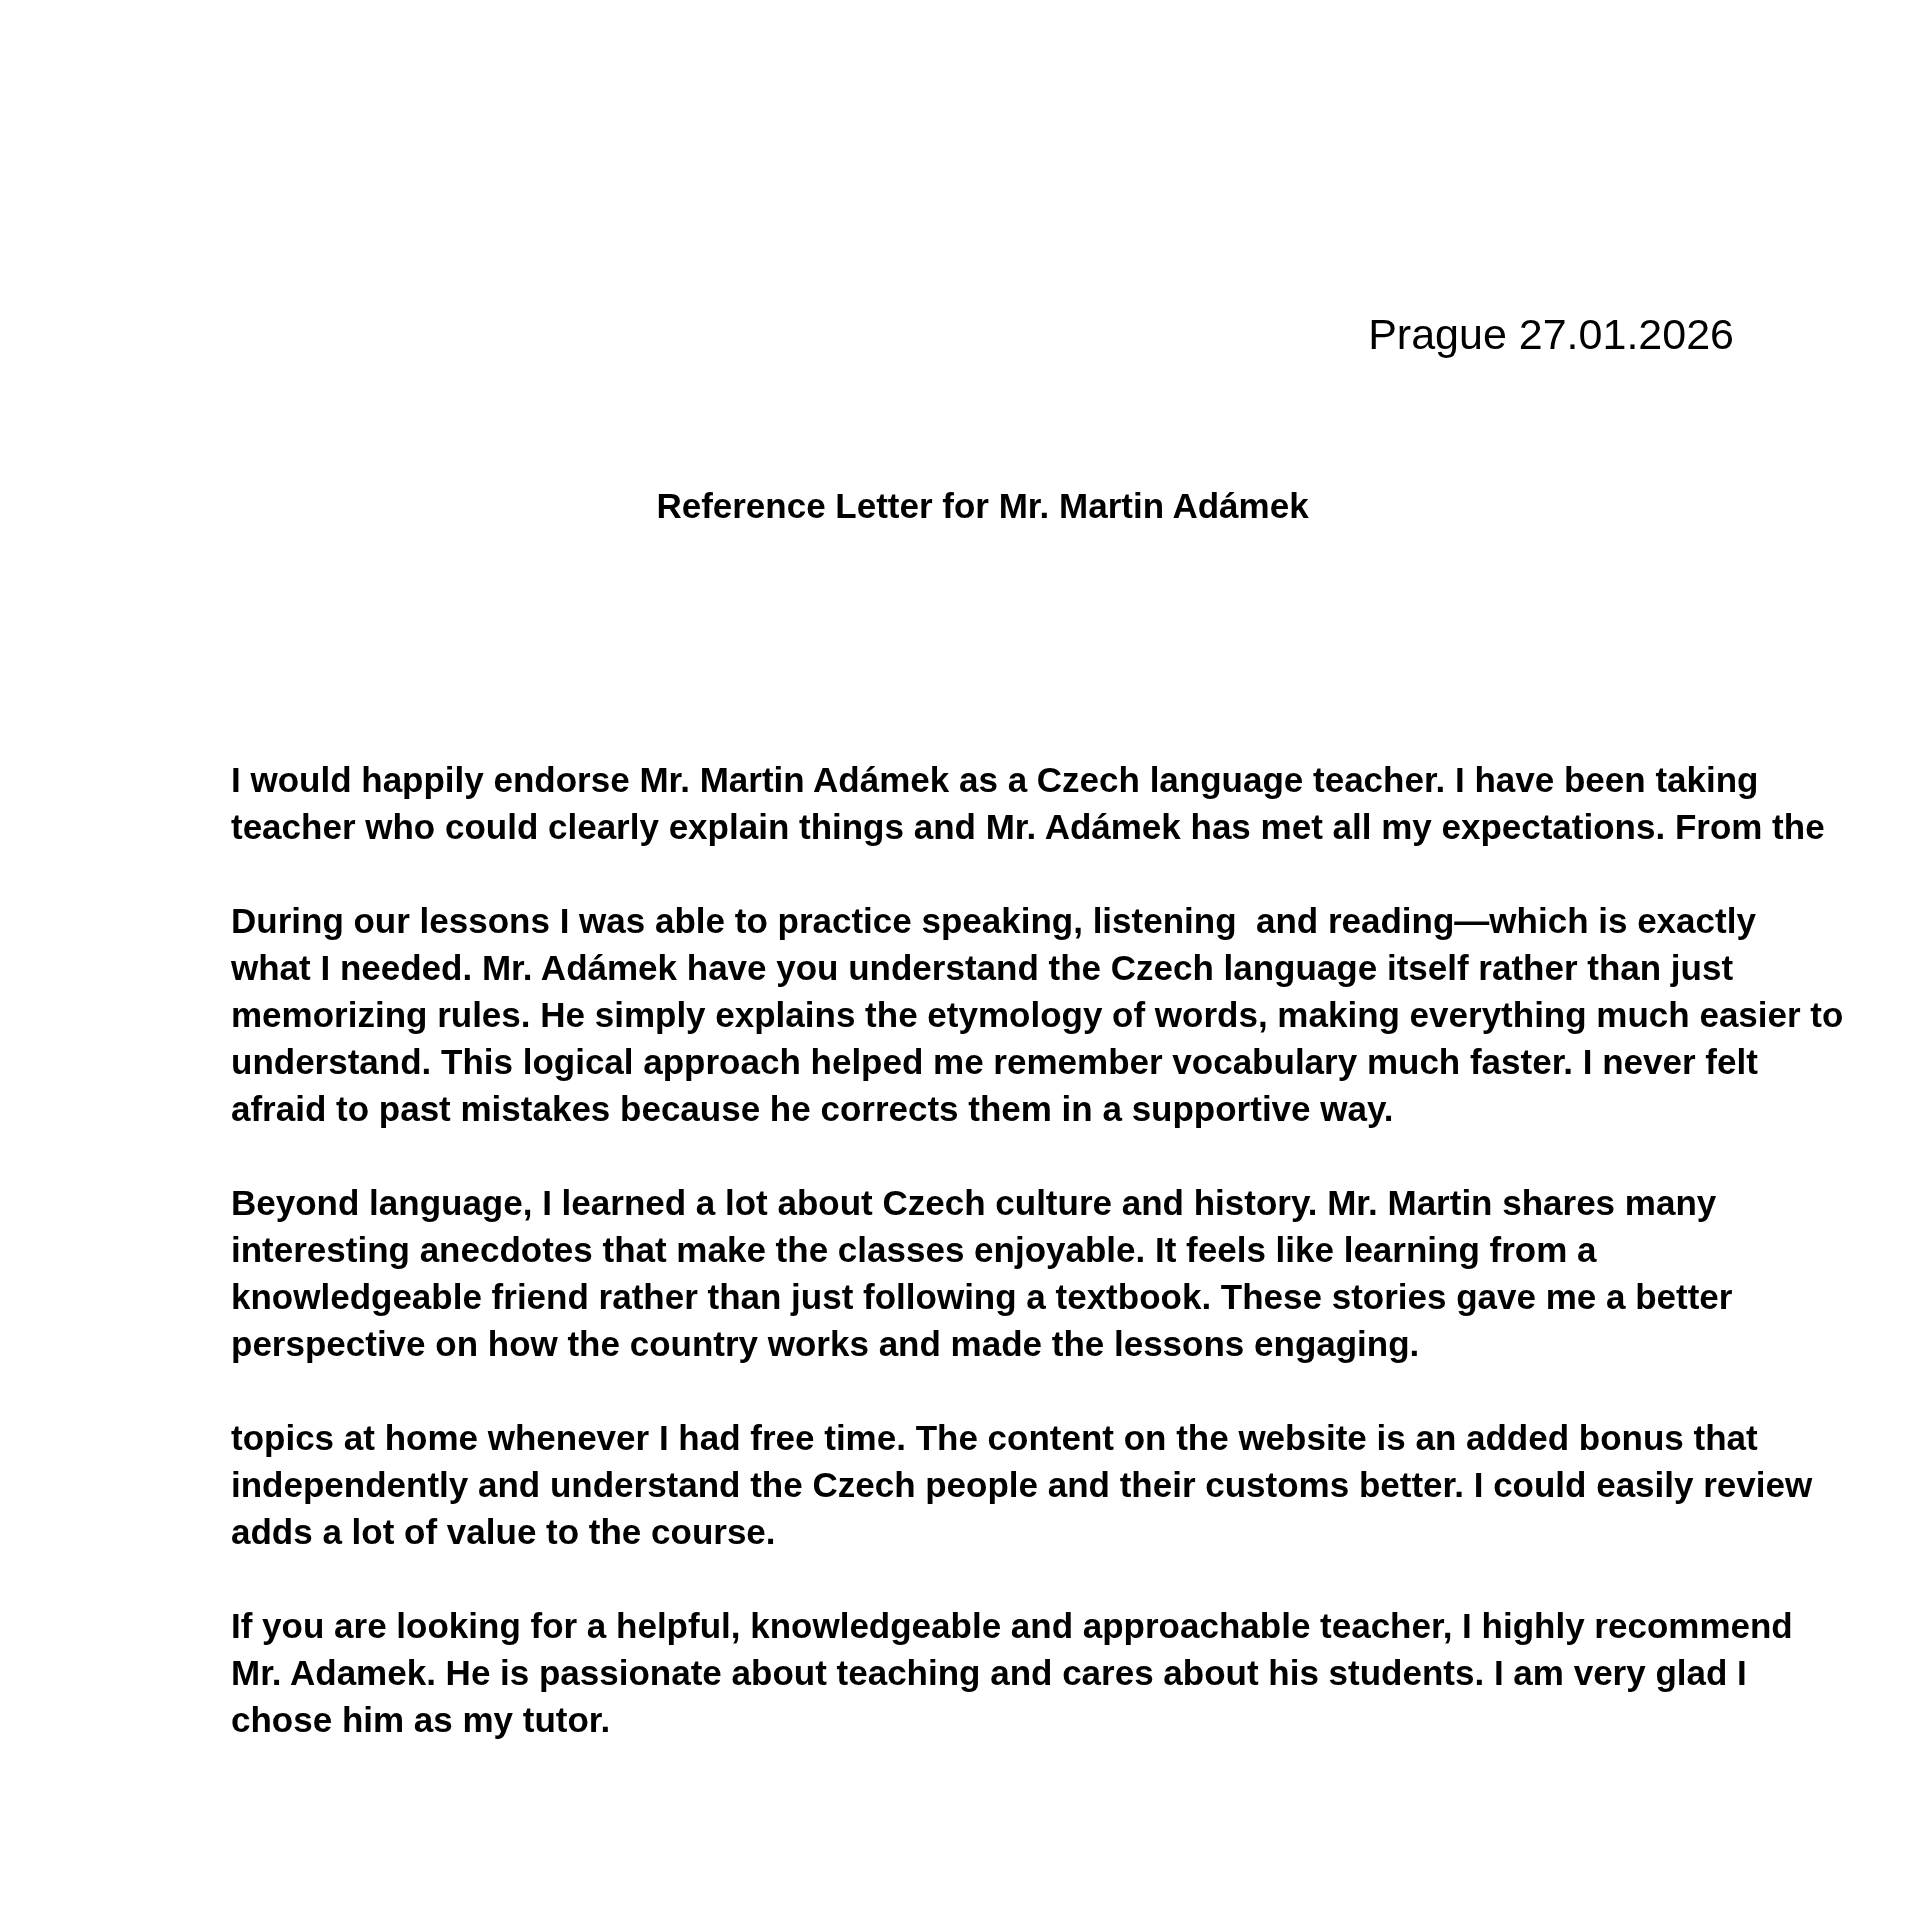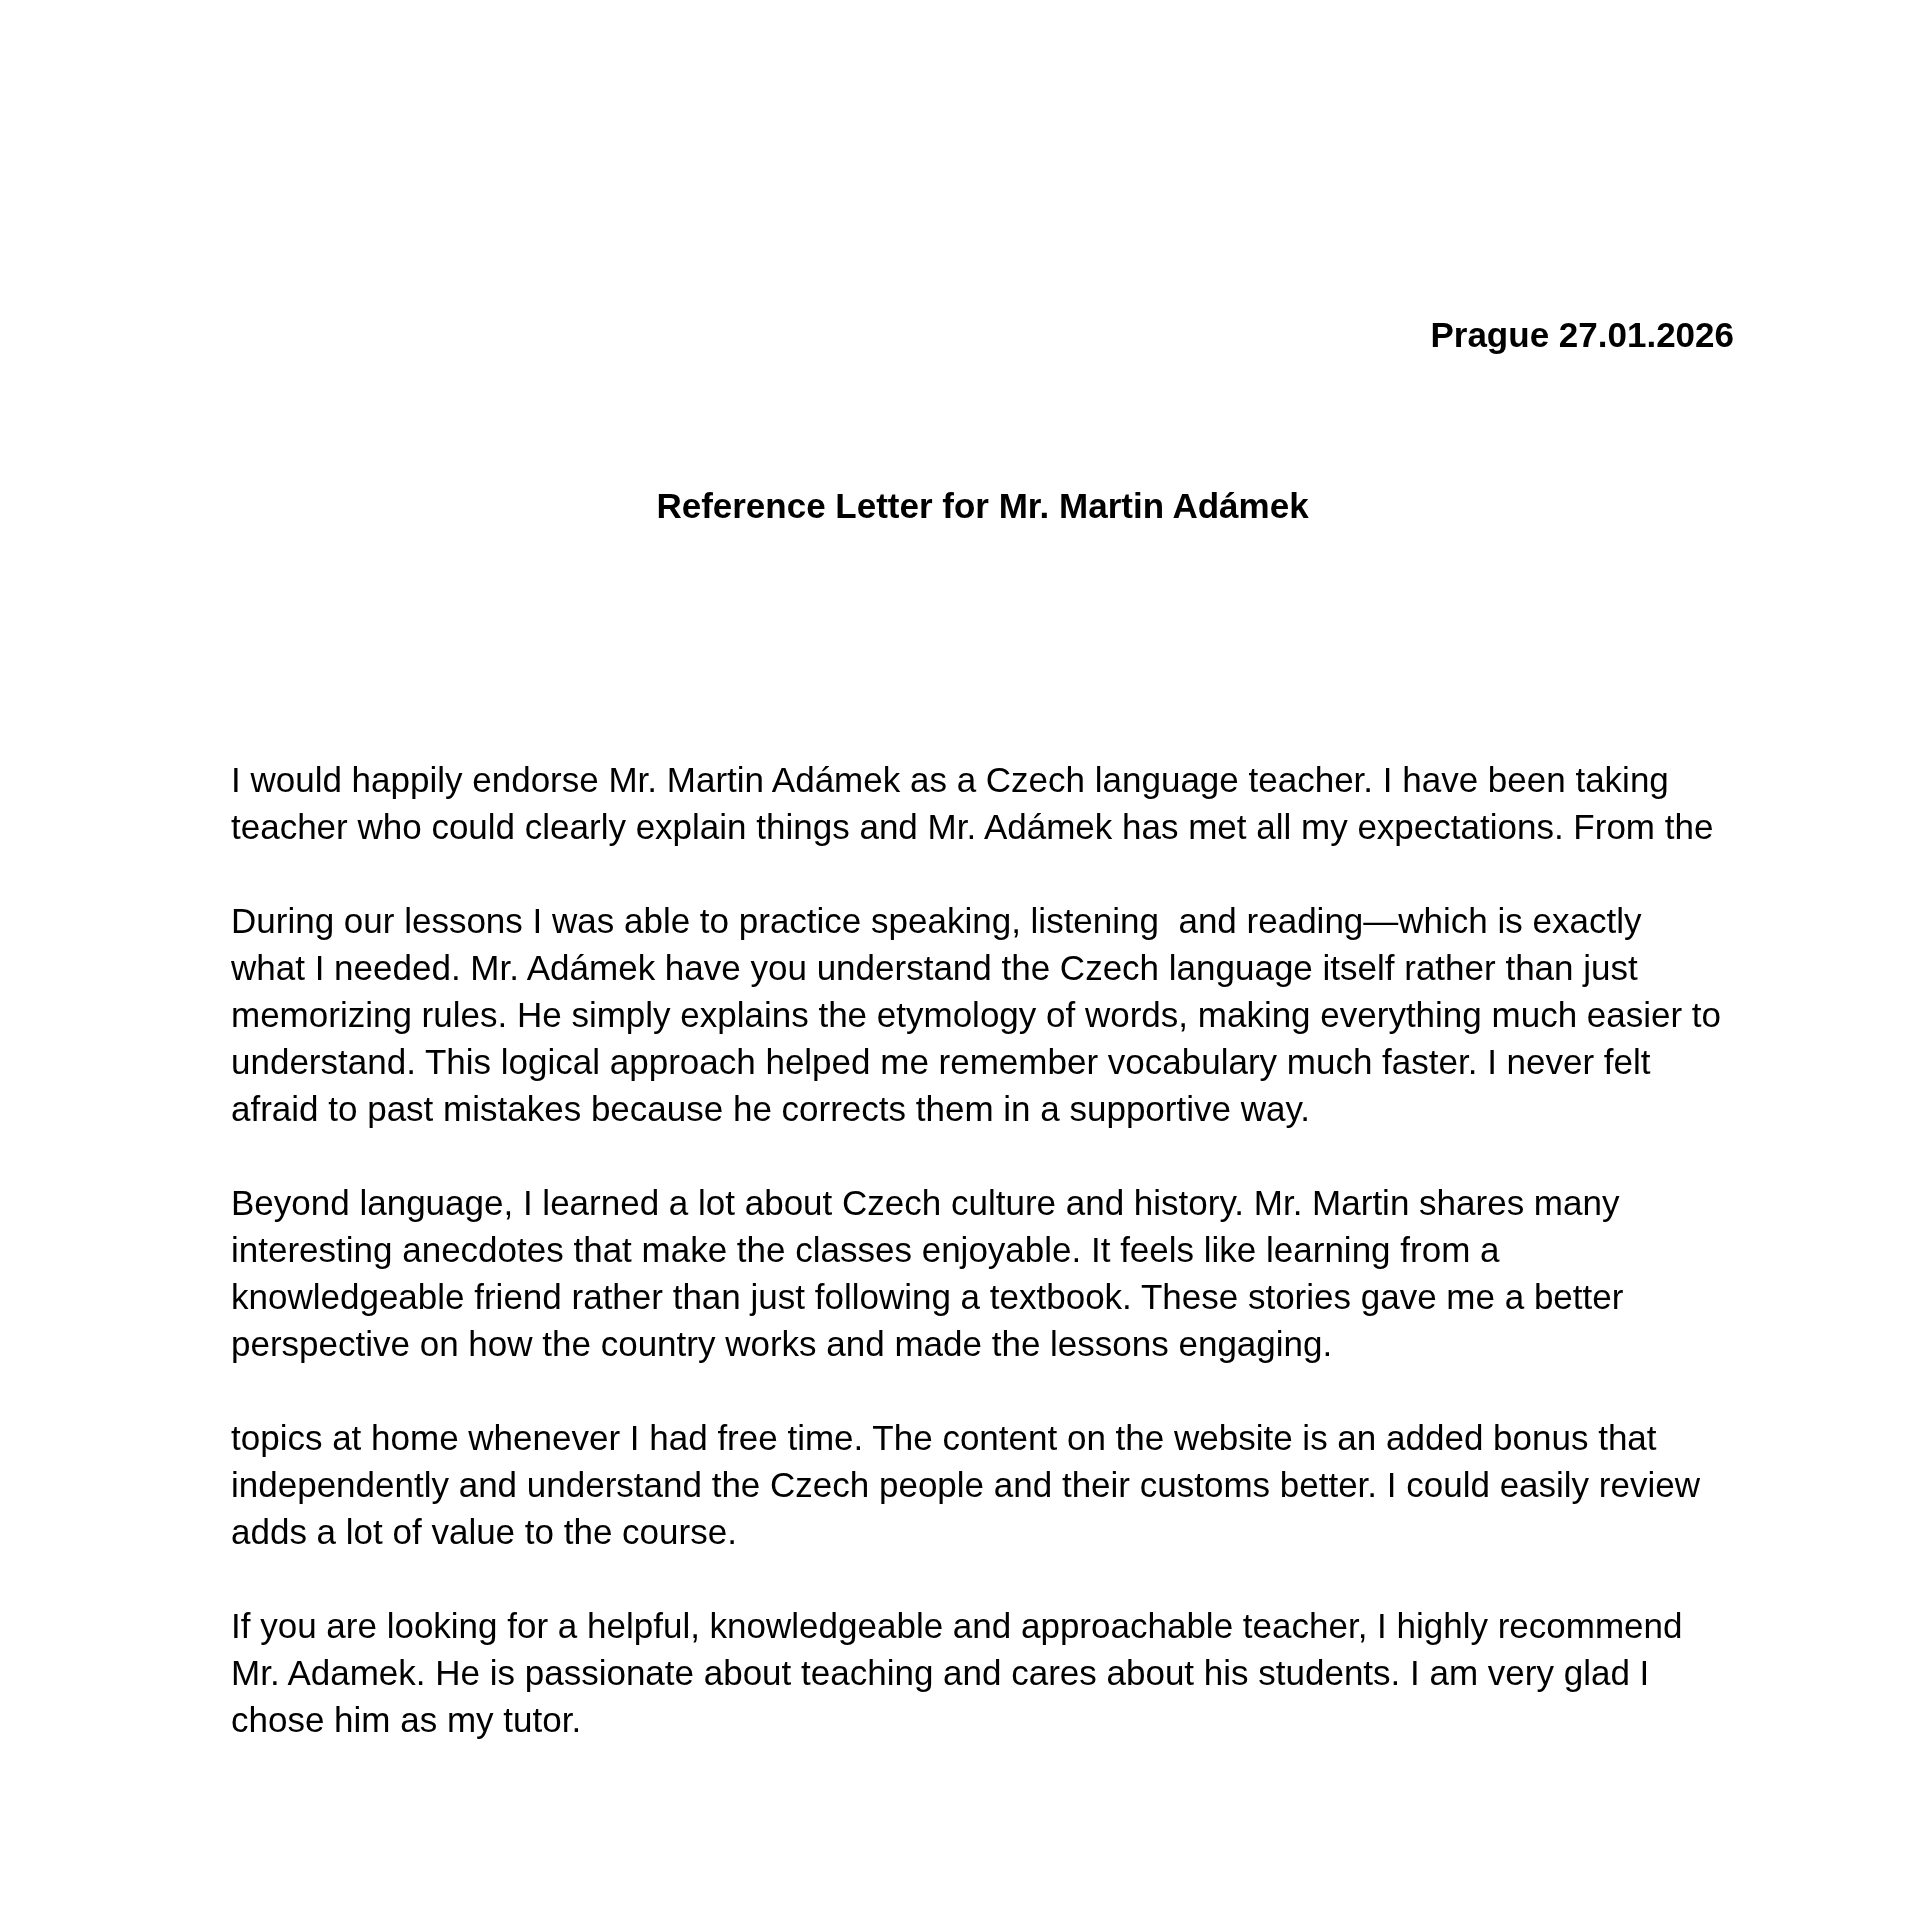--- a/index.html
+++ b/index.html
@@ -19,22 +19,22 @@
       position: absolute;
       left: 0; top: 0;
       width: 1965px;
       height: 2542px;
       background: #ffffff;
     }
     .date {
       position: absolute;
       right: 231px;
       top: 311px;
-      font-size: 35px;
-      font-weight: bold;
+      font-size: 43px;
+      font-weight: normal;
       line-height: 47px;
       white-space: nowrap;
     }
     .title {
       position: absolute;
       left: 0;
       width: 1965px;
       top: 482px;
       text-align: center;
       font-size: 35px;
@@ -46,20 +46,21 @@
       position: absolute;
       left: 231px;
       top: 756px;
       width: 1510px;
       font-size: 35px;
       line-height: 47px;
     }
     .para {
       margin: 0 0 47px 0;
       white-space: nowrap;
+      font-weight: bold;
     }
     .line {
       display: block;
       white-space: pre;
     }
   </style>
 </head>
 <body>
 
 <div class="page">

